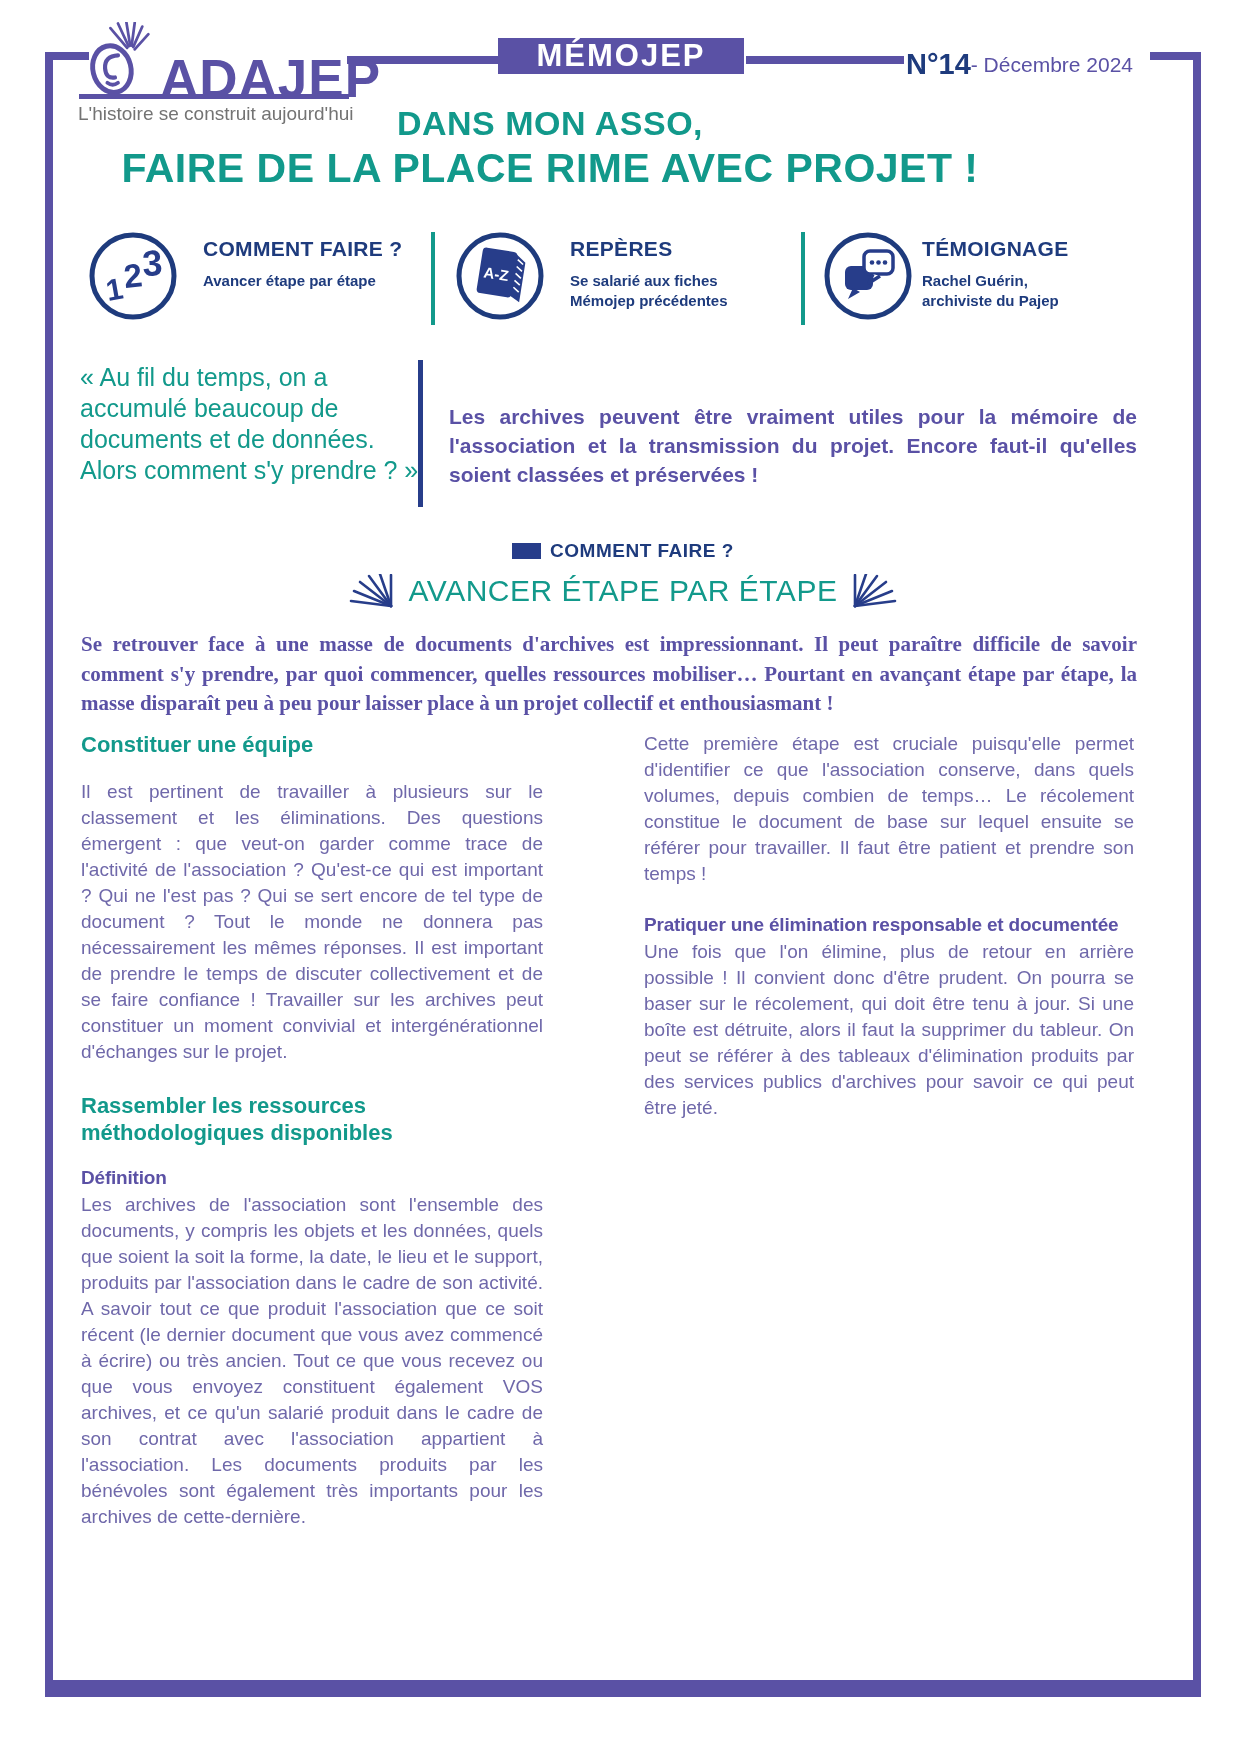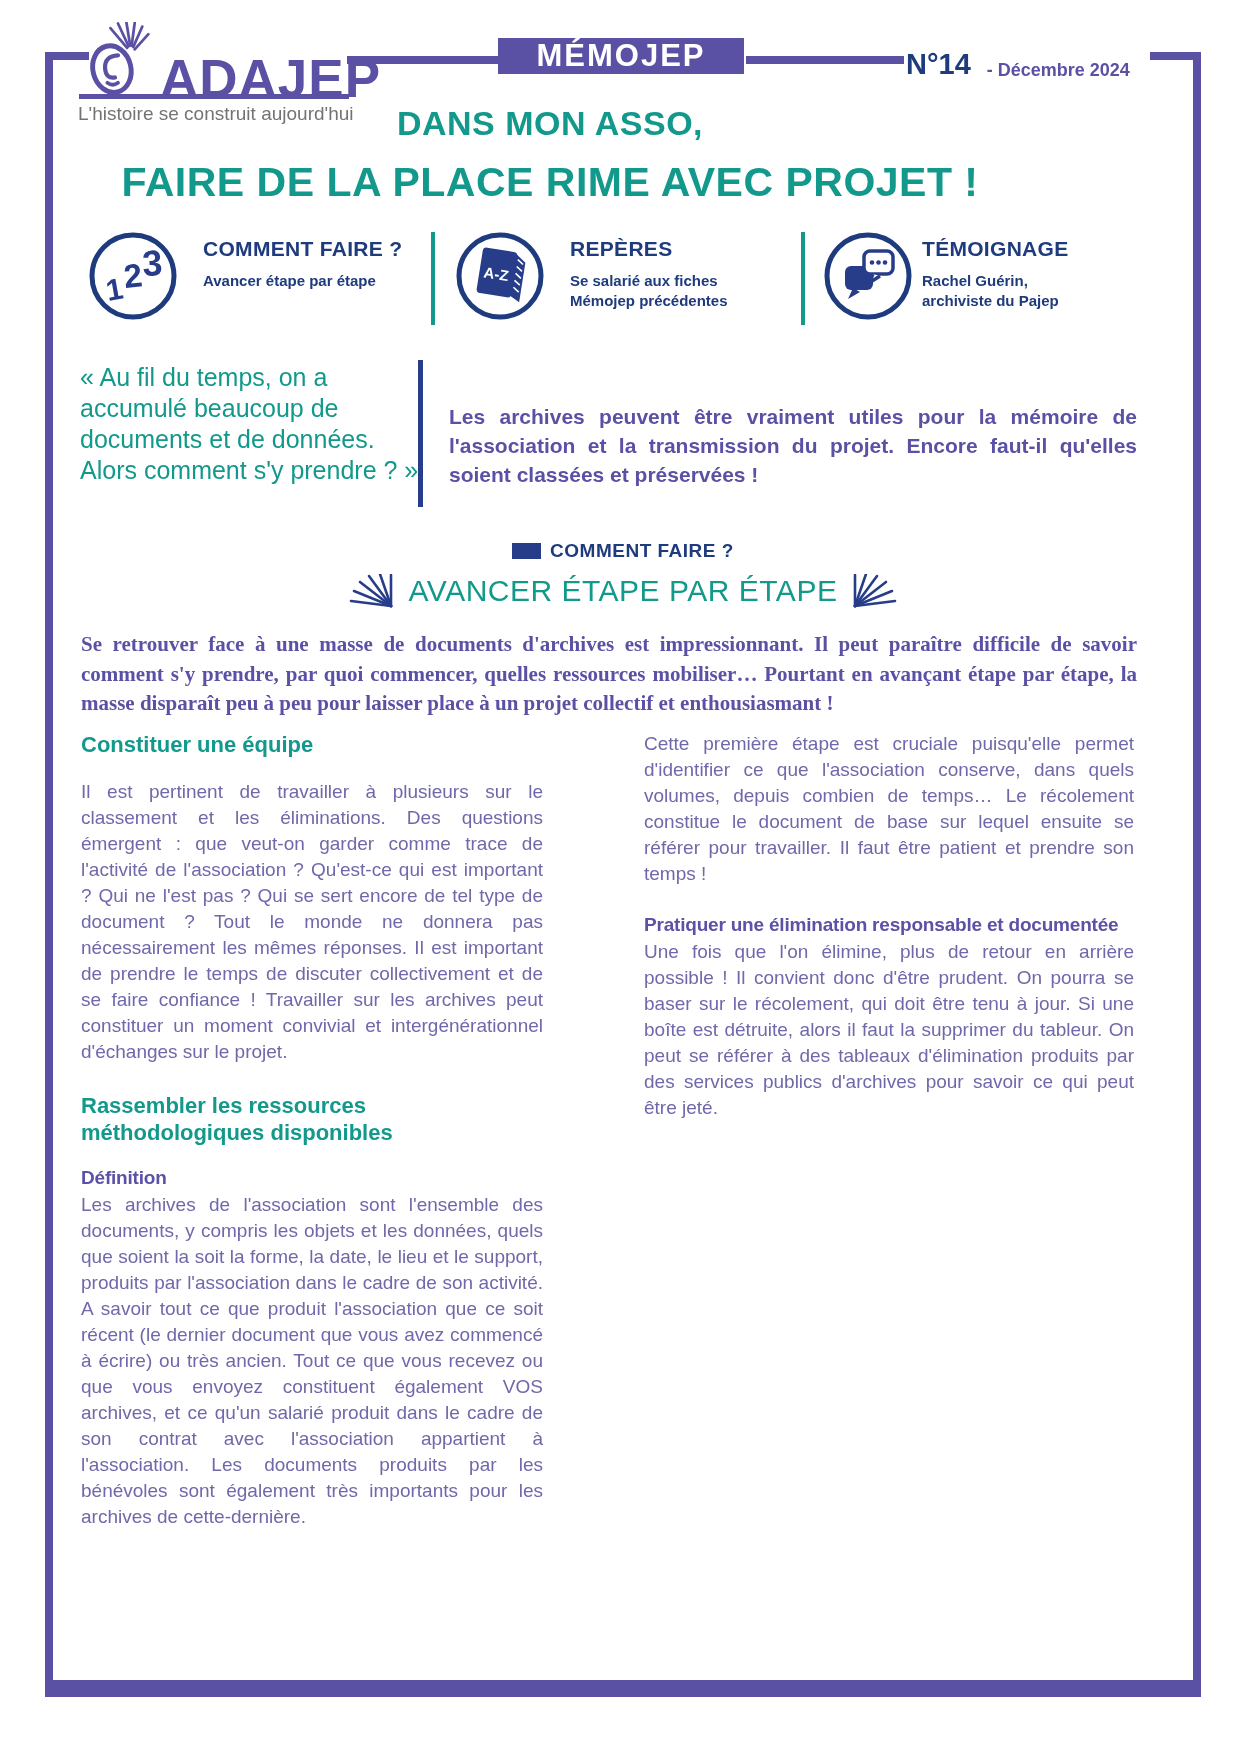--- a/index.html
+++ b/index.html
@@ -18,28 +18,28 @@
 
   
   .logo-mark { position:absolute; left:78px; top:22px; width:80px; height:76px; }
   .logo-text { position:absolute; left:160px; top:48px; font-size:53px; font-weight:bold;
                color:#5a51a5; letter-spacing:1px; }
   .logo-underline { left:79px; top:94px; width:270px; height:5px; }
   .tagline { position:absolute; left:78px; top:103px; font-size:19px; color:#737373; }
   .badge { position:absolute; left:498px; top:38px; width:246px; height:36px; background:#5a51a5;
            display:flex; align-items:center; justify-content:center; }
   .badge span { color:#fff; font-size:31px; font-weight:bold; letter-spacing:2px; }
-  .issue-block { position:absolute; left:906px; top:48px; display:flex; align-items:flex-end; white-space:nowrap; }
+  .issue-block { position:absolute; left:906px; top:48px; display:flex; align-items:center; white-space:nowrap; }
   .issue-no { font-size:29px; font-weight:bold; color:#1e3b7d; }
-  .issue-date { font-size:18px; color:#5a51a5; margin-left:16px;font-weight:bold; }
+  .issue-date { font-size:21px; color:#5a51a5; margin-left:0; }
 
   
   .title-wrap { position:absolute; left:0; top:104px; width:1100px; text-align:center; color:#12998b; }
   .title-l1 { font-size:34px; font-weight:bold; letter-spacing:.5px; }
-  .title-l2 { font-size:41px; font-weight:bold; letter-spacing:.5px; margin-top:16px; }
+  .title-l2 { font-size:41px; font-weight:bold; letter-spacing:.5px; margin-top:2px; }
 
   
   .feature-icon { position:absolute; width:90px; height:90px; }
   .ficon-1 { left:88px;  top:231px; }
   .ficon-2 { left:455px; top:231px; }
   .ficon-3 { left:823px; top:231px; }
   .ftext { position:absolute; top:237px; color:#1e3b7d; }
   .ftext-1 { left:203px; width:230px; }
   .ftext-2 { left:570px; width:225px; }
   .ftext-3 { left:922px; width:215px; }

